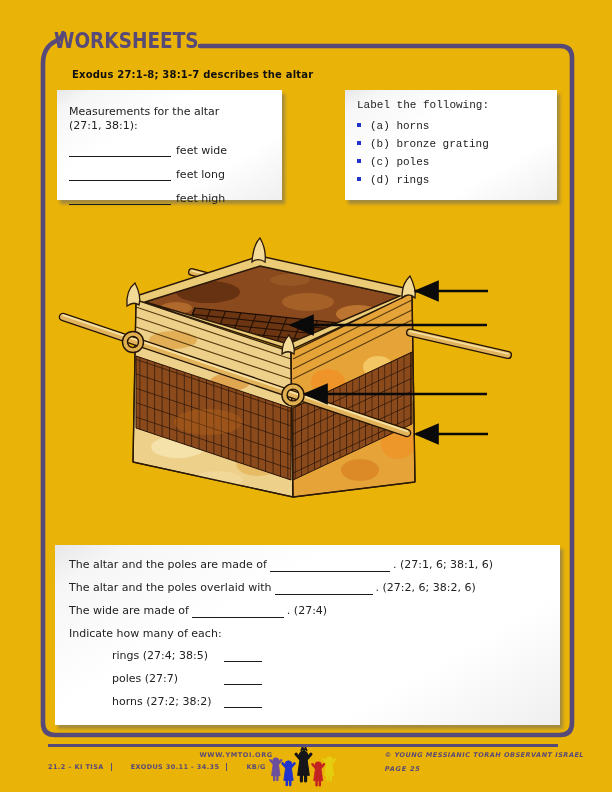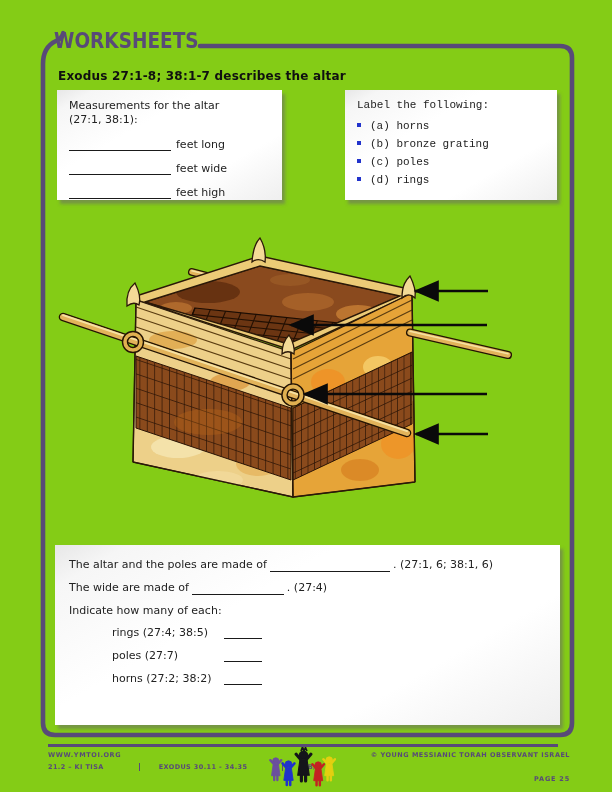--- a/index.html
+++ b/index.html
@@ -1,87 +1,87 @@
 <!DOCTYPE html>
 <html><head>
 <meta charset="utf-8">
 <style>
   html,body{margin:0;padding:0;background:#9c9c9c;}
   .page{
-    position:relative;width:612px;height:792px;background:#84cc16;
+    position:relative;width:612px;height:792px;background:#eab308;
     font-family:"DejaVu Sans",sans-serif;color:#1c1c1c;overflow:hidden;margin:0 auto;
   }
   svg{display:block;}
   .abs{position:absolute;}
 
   .title{
     left:54px;top:28px;font-size:22px;font-weight:bold;color:#584a78;
     letter-spacing:0px;transform:scaleX(.84);transform-origin:left center;white-space:nowrap;
   }
-  .subtitle{left:58px;top:69px;font-size:12px;font-weight:bold;color:#101010;letter-spacing:.2px;white-space:nowrap;}
+  .subtitle{left:72px;top:69px;font-size:10px;font-weight:bold;color:#101010;letter-spacing:.2px;white-space:nowrap;}
 
   .panel{
     position:absolute;
     background:linear-gradient(150deg,#e7e7e7 0%,#f6f6f6 9%,#ffffff 35%,#ffffff 72%,#efefef 100%);
     box-shadow:3px 4px 3px rgba(105,105,105,.55);
     font-size:11px;color:#222;
   }
   .panel-measure{left:57px;top:90px;width:225px;height:110px;padding:9px 12px;box-sizing:border-box;}
   .panel-label{left:345px;top:90px;width:212px;height:110px;padding:9px 12px;box-sizing:border-box;font-family:Liberation Mono, monospace;}
   .panel-questions{left:55px;top:545px;width:505px;height:180px;padding:12px 14px;box-sizing:border-box;}
 
-  .m-head{line-height:14px;}
+  .m-head{line-height:14px;margin-top:6px;}
   .m-row{margin-top:11px;white-space:nowrap;}
   .blank{display:inline-block;border-bottom:1.3px solid #1a1a1a;height:12px;vertical-align:bottom;}
   .b-measure{width:102px;margin-right:5px;}
 
   .l-head{margin-bottom:9px;}
   .l-item{margin-bottom:6px;white-space:nowrap;}
   .bullet{display:inline-block;width:4px;height:4px;background:#2233cc;margin-right:9px;vertical-align:2px;}
 
   .q-line{line-height:15px;margin-bottom:8px;white-space:nowrap;}
   .q-sub{margin-left:43px;margin-bottom:10px;white-space:nowrap;}
   .q-sub-label{display:inline-block;width:112px;}
   .b-q1{width:120px;margin:0 3px;}
   .b-q2{width:98px;margin:0 3px;}
   .b-q3{width:92px;margin:0 3px;}
   .b-count{width:38px;}
 
-  .footer-left{left:48px;top:751px;color:#584a78;}
+  .footer-left{left:48px;top:751px;color:#584a78;text-align:right;}
   .site{font-size:6.5px;font-weight:bold;letter-spacing:.6px;}
-  .lesson-line{margin-top:4px;font-size:6.5px;font-weight:bold;letter-spacing:.4px;display:flex;align-items:center;gap:28px;}
+  .lesson-line{margin-top:4px;font-size:6.5px;font-weight:bold;letter-spacing:.4px;display:flex;align-items:center;}
   .lesson-line .seg{padding-right:7px;}
   .lesson-line .seg + .seg{border-left:1px solid #584a78;padding-left:19px;}
-  .footer-right{right:42px;top:751px;color:#584a78;text-align:right;}
+  .footer-right{right:28px;top:751px;color:#584a78;font-style:italic;}
   .copy{font-size:6.5px;font-weight:bold;letter-spacing:.5px;}
-  .pageno{margin-top:16px;font-size:6.5px;font-weight:bold;letter-spacing:.8px;}
+  .pageno{margin-top:6px;font-size:6.5px;font-weight:bold;letter-spacing:.8px;}
 </style>
 </head>
 <body>
 
 <div class="page">
 
   <svg class="abs" style="left:0;top:0;width:612px;height:792px;pointer-events:none;" viewBox="0 0 612 792">
     <path d="M 200 46 H 560 Q 572 46 572 58 V 723 Q 572 735 560 735 H 55 Q 43 735 43 723 V 64 Q 43 47 56 41 C 60 39.3 62.5 36.8 63.2 33.2" fill="none" stroke="#584a78" stroke-width="4.6" stroke-linecap="round"></path>
     <line x1="48" y1="745.5" x2="558" y2="745.5" stroke="#584a78" stroke-width="3"></line>
   </svg>
 
   <div class="abs title">WORKSHEETS</div>
   <div class="abs subtitle">Exodus 27:1-8; 38:1-7 describes the altar</div>
 
   <div class="panel panel-measure">
     <div class="m-head">
       <div>Measurements for the altar</div>
       <div>(27:1, 38:1):</div>
     </div>
     <div class="m-row">
+      <span class="blank b-measure"></span><span>feet wide</span>
+    </div>
+    <div class="m-row">
       <span class="blank b-measure"></span><span>feet long</span>
-    </div>
-    <div class="m-row">
-      <span class="blank b-measure"></span><span>feet wide</span>
     </div>
     <div class="m-row">
       <span class="blank b-measure"></span><span>feet high</span>
     </div>
   </div>
 
   <div class="panel panel-label">
     <div class="l-head">Label the following:</div>
     <div class="l-item"><span class="bullet"></span><span>(a) horns</span></div>
     <div class="l-item"><span class="bullet"></span><span>(b) bronze grating</span></div>
@@ -229,20 +229,23 @@
       <line x1="429" y1="162" x2="247" y2="162" marker-end="url(#ah)"></line>
       <line x1="430" y1="202" x2="358" y2="202" marker-end="url(#ah)"></line>
     </g>
   </svg>
 
   <div class="panel panel-questions">
     <div class="q-line">
       <span>The altar and the poles are made of</span><span class="blank b-q1"></span><span>. (27:1, 6; 38:1, 6)</span>
     </div>
     <div class="q-line">
+      <span>The altar and the poles overlaid with</span><span class="blank b-q2"></span><span>. (27:2, 6; 38:2, 6)</span>
+    </div>
+    <div class="q-line">
       <span>The wide are made of</span><span class="blank b-q3"></span><span>. (27:4)</span>
     </div>
     <div class="q-line">Indicate how many of each:</div>
     <div class="q-sub">
       <span class="q-sub-label">rings (27:4; 38:5)</span><span class="blank b-count"></span>
     </div>
     <div class="q-sub">
       <span class="q-sub-label">poles (27:7)</span><span class="blank b-count"></span>
     </div>
     <div class="q-sub">

